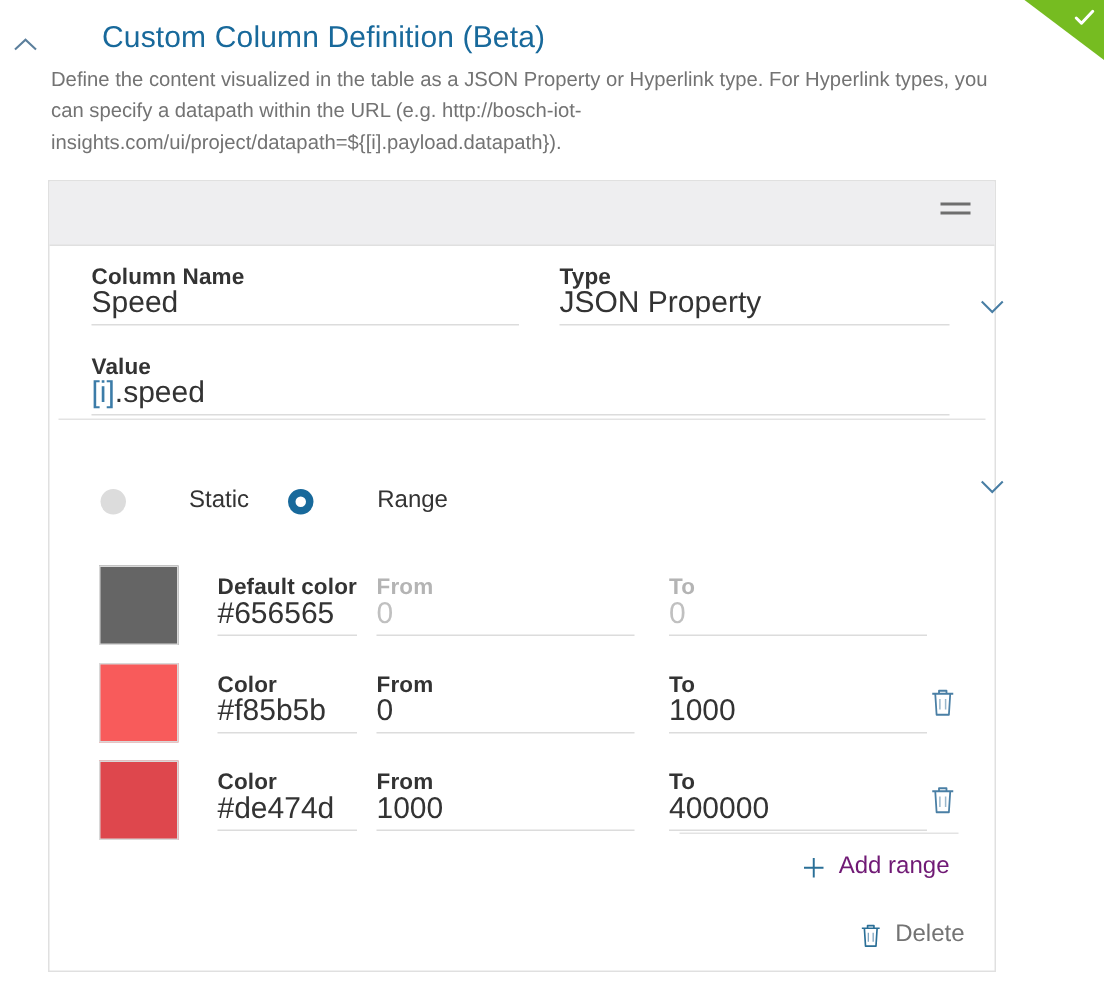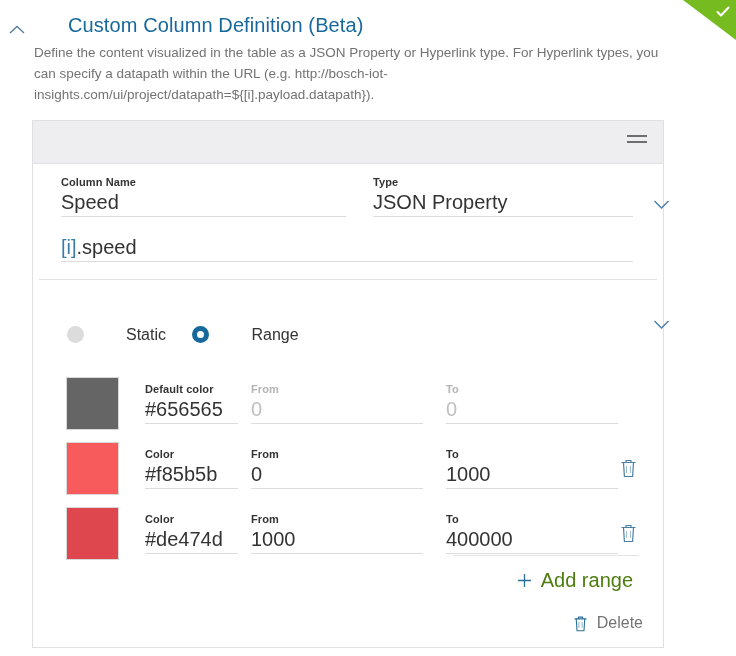--- a/index.html
+++ b/index.html
@@ -104,21 +104,21 @@
   
   .field-row {
     position: relative;
     height: 60px;
   }
   .field {
     position: absolute;
     top: 12px;
   }
   .field-label {
-    font-size: 11px;
+    font-size: 15px;
     font-weight: bold;
     color: #333333;
     letter-spacing: 0.1px;
     height: 15px;
   }
   .field-label.disabled { color: #b4b4b4; font-weight: bold; }
   .field-value {
     font-size: 20px;
     color: #333333;
     height: 22px;
@@ -215,22 +215,22 @@
     top: 434px;
     width: 186px;
     border-top: 1px solid #e3e3e3;
   }
   #add-range-button {
     position: absolute;
     right: 30px;
     top: 448px;
     display: flex;
     align-items: center;
-    color: #4d7c0f;
-    font-size: 20px;
+    color: #701a75;
+    font-size: 16px;
     cursor: pointer;
   }
   #add-range-button .plus-icon {
     width: 15px;
     height: 15px;
     margin-right: 9px;
   }
   #delete-button {
     position: absolute;
     right: 20px;
@@ -284,20 +284,21 @@
       <div class="field-value">JSON Property</div>
       <div class="field-underline"></div>
     </div>
     <svg class="chevron-down" id="chevron-type" viewBox="0 0 17 11">
       <path d="M1.5 2 L8.5 9 L15.5 2" fill="none" stroke="#4a7fa5" stroke-width="1.4"></path>
     </svg>
   </div>
 
   <div class="field-row">
     <div class="field" id="field-value">
+      <div class="field-label">Value</div>
       <div class="field-value"><span class="accent-token">[i]</span><span>.speed</span></div>
       <div class="field-underline"></div>
     </div>
     <svg class="chevron-down" id="chevron-value" viewBox="0 0 17 11">
       <path d="M1.5 2 L8.5 9 L15.5 2" fill="none" stroke="#4a7fa5" stroke-width="1.4"></path>
     </svg>
   </div>
 
   <div id="section-divider"></div>
 

